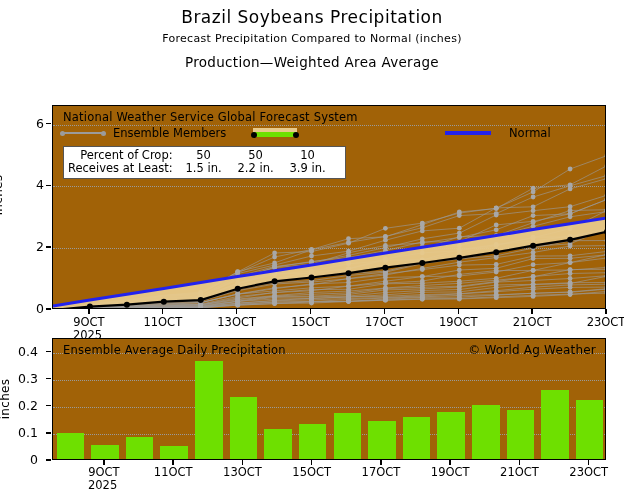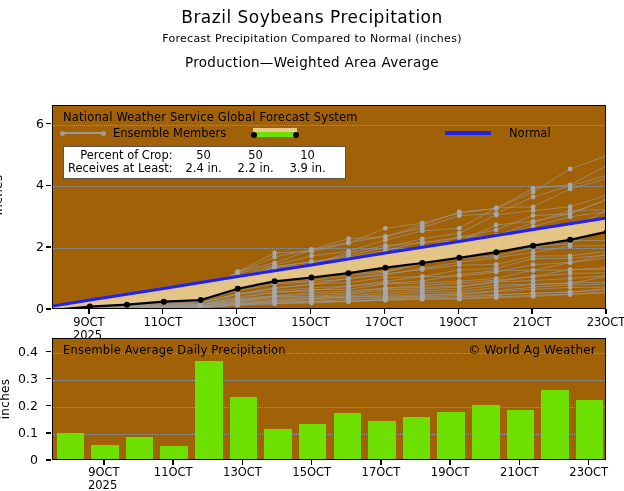--- a/index.html
+++ b/index.html
@@ -541,21 +541,21 @@
       <table>
         <tbody>
             <tr>
           <td class="lbl">Percent of Crop:</td>
           <td class="v">50</td>
           <td class="v">50</td>
           <td class="v">10</td>
         </tr>
         <tr>
           <td class="lbl">Receives at Least:</td>
-          <td class="v">2.4 in.</td>
+          <td class="v">1.5 in.</td>
           <td class="v">2.2 in.</td>
           <td class="v">3.9 in.</td>
         </tr>
       </tbody>
         </table>
     </div>
   </div>
 
   <div class="ylab" id="ylab-bot">inches</div>
 

